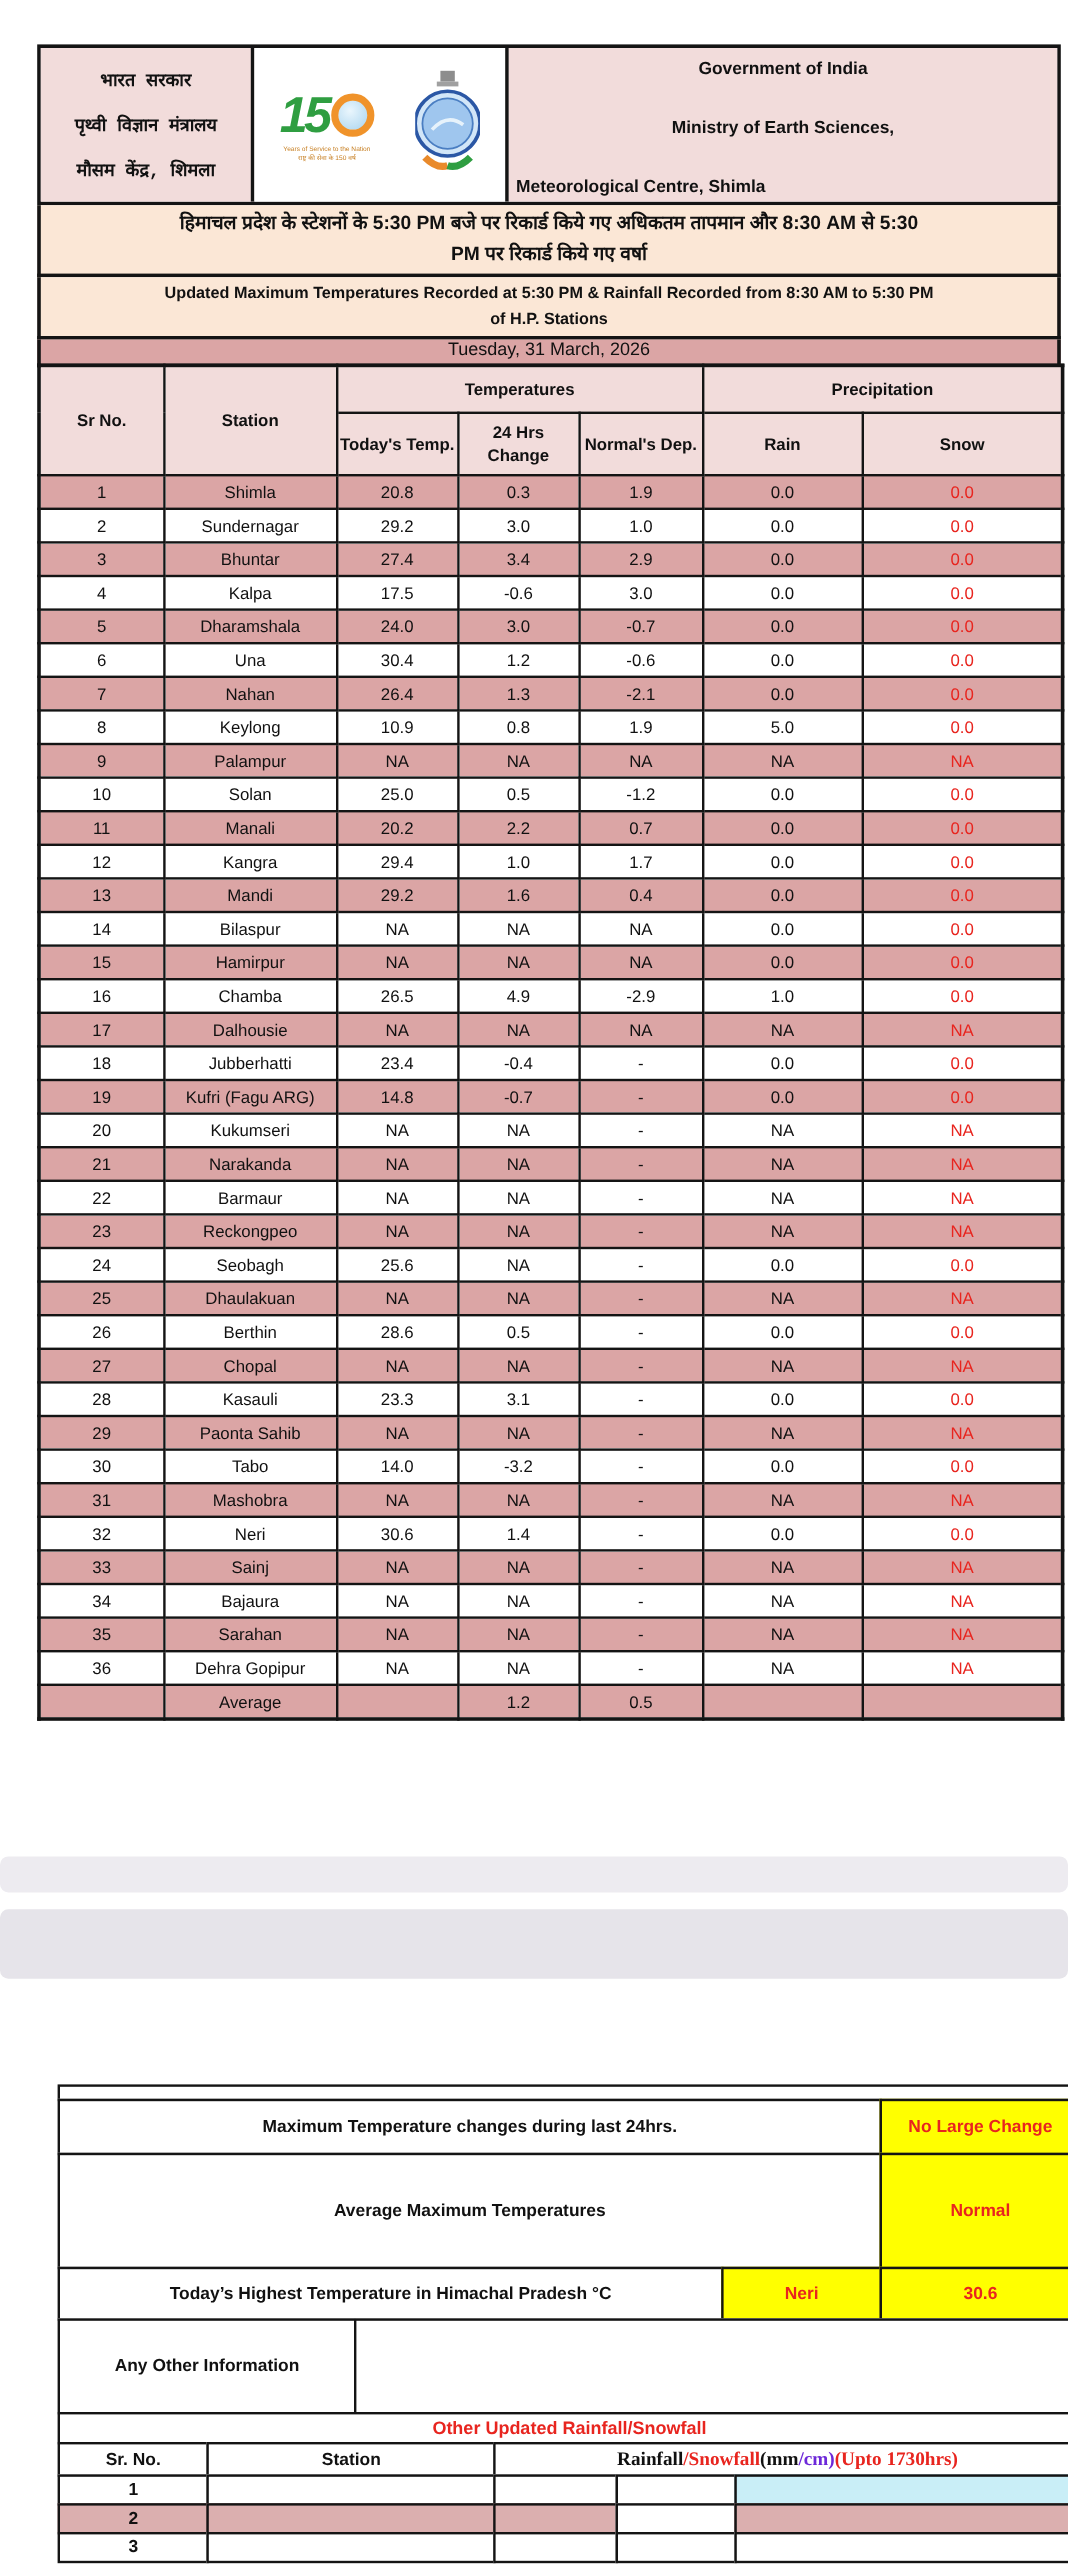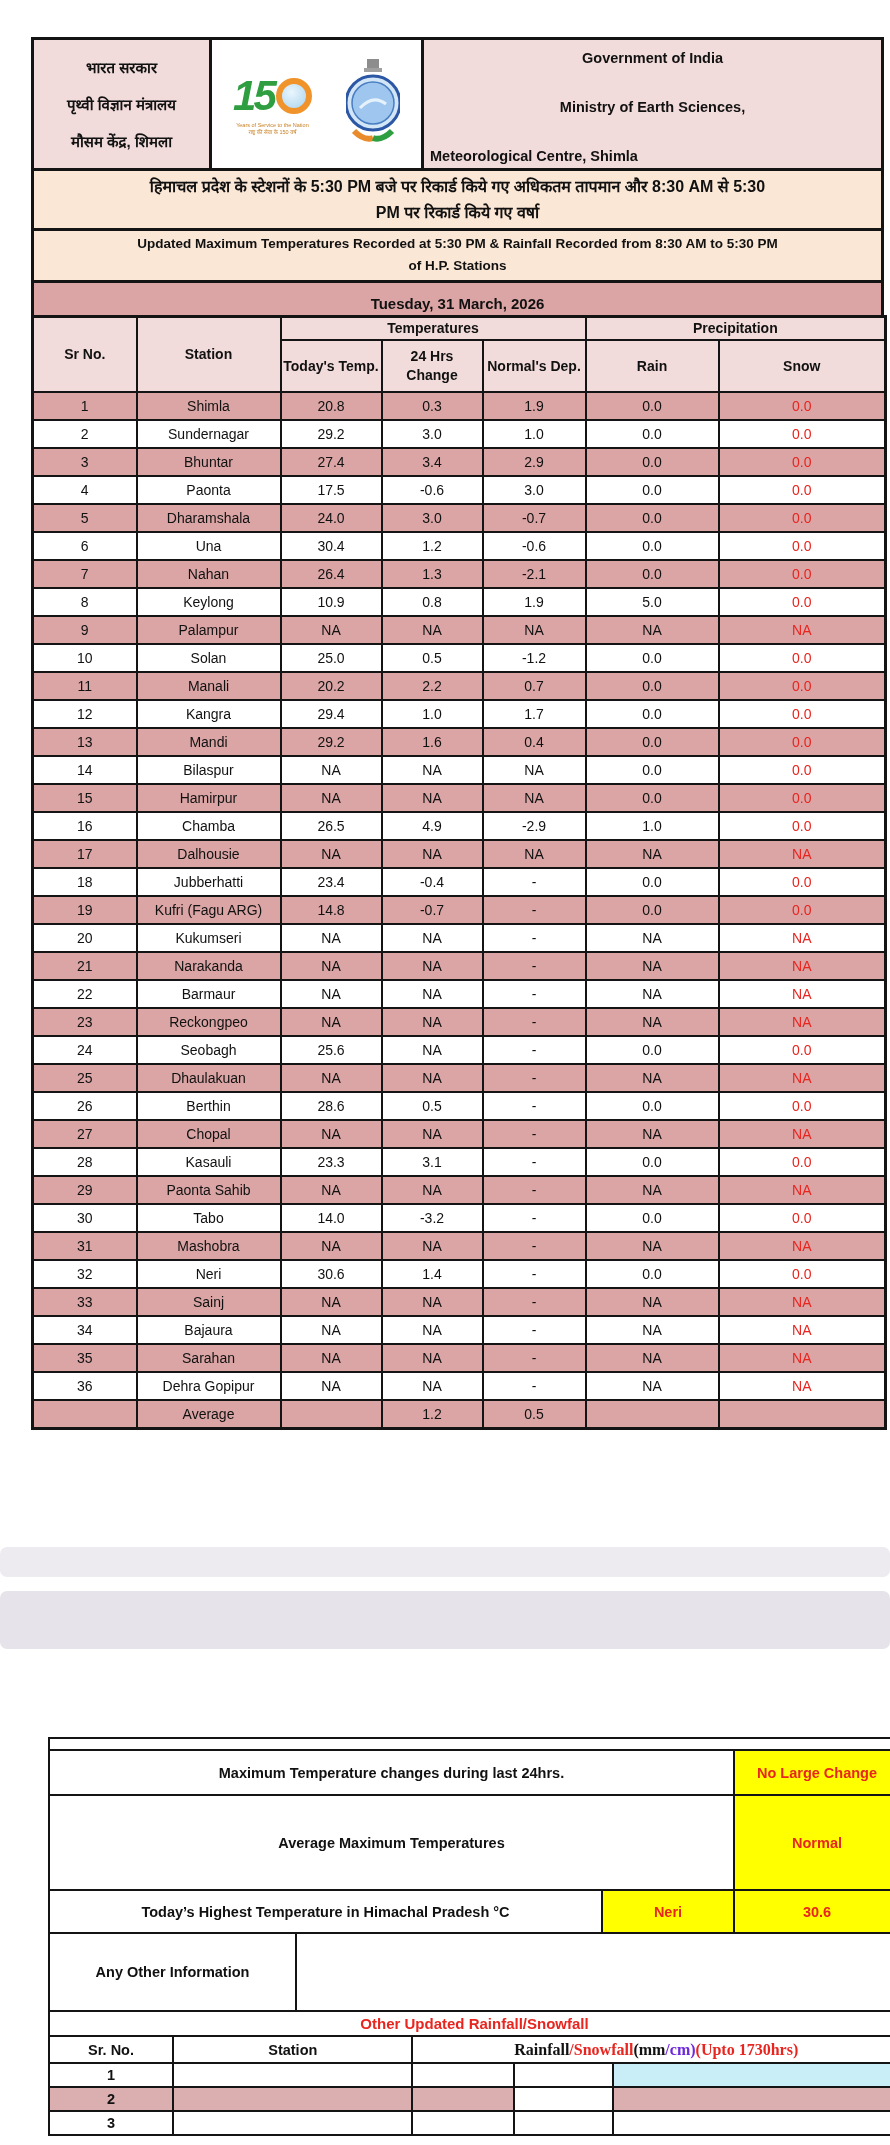--- a/index.html
+++ b/index.html
@@ -15,21 +15,21 @@
   }
   .doc { position: absolute; left: 31px; top: 37px; width: 853px; }
 
   
   .hdr-row { display: flex; border: 3px solid #141414; height: 134px; }
   .hdr-cell { border-right: 3px solid #141414; }
   .hdr-cell:last-child { border-right: none; }
   .hdr-left {
     width: 178px; background: #f2dcdb;
     display: flex; flex-direction: column; justify-content: space-around;
-    text-align: center; font-weight: bold; font-size: 15px; padding: 8px 2px;
+    text-align: center; font-weight: bold; font-size: 15px; padding: 8px 2px; font-family: Liberation Mono, monospace;
   }
   .hdr-mid { width: 212px; background: #ffffff; display: flex; align-items: center; justify-content: space-around; padding: 4px; }
   .hdr-right {
     flex: 1; background: #f2dcdb;
     display: flex; flex-direction: column; justify-content: space-between;
     font-weight: bold; font-size: 14.5px; padding: 10px 6px 4px 6px;
   }
   .hdr-right .ln { text-align: center; }
   .hdr-right .ln:last-child { text-align: left; }
 
@@ -40,31 +40,31 @@
     width: 36px; height: 36px; border: 6px solid #f0932a; border-radius: 50%;
     background: radial-gradient(circle at 40% 35%, #eaf6fd, #a9d4ee); margin-left: 2px;
   }
   .logo150 .cap { font-size: 5.5px; color: #c77f22; margin-top: 2px; line-height: 1.3; }
 
   
   .band { border: 3px solid #141414; border-top: none; text-align: center; }
   .band-hi { background: #fbe7d6; font-weight: bold; font-size: 16px; line-height: 1.6; padding: 3px 4px; }
   .band-en { background: #fbe7d6; font-weight: bold; font-size: 13.5px; line-height: 1.65; padding: 2px 4px; }
   .band-en .u { text-decoration: none; }
-  .band-date { background: #dba5a5; font-weight: bold; font-size: 15px; padding: 12px 0 3px 0; }
+  .band-date { background: #dba5a5; font-weight: normal; font-size: 15px; padding: 0 0 3px 0; }
 
   
   table.main { width: 853px; border-collapse: collapse; table-layout: fixed; }
   table.main th, table.main td {
     border: 2px solid #141414; text-align: center; vertical-align: middle;
     font-size: 14px; height: 28px; padding: 0 1px; overflow: hidden; white-space: nowrap;
   }
   table.main { border: 3px solid #141414; }
   table.main th { background: #f2dcdb; font-weight: bold; }
-  table.main thead tr.grp th { height: 24px; }
+  table.main thead tr.grp th { height: 40px; }
   table.main thead tr.sub th { height: 52px; white-space: normal; line-height: 1.35; }
   tr.rose td { background: #dba5a5; }
   td.snow, .red { color: #e8251f; }
   tr.avgrow td { background: #dba5a5; }
 
   
   .sep1 { position: absolute; left: 0; top: 1547px; width: 890px; height: 30px; background: #edebf0; border-radius: 7px; }
   .sep2 { position: absolute; left: 0; top: 1591px; width: 890px; height: 58px; background: #e6e4ea; border-radius: 7px; }
 
   
@@ -205,21 +205,21 @@
             <td>3</td>
             <td>Bhuntar</td>
             <td>27.4</td>
             <td>3.4</td>
             <td>2.9</td>
             <td>0.0</td>
             <td class="snow">0.0</td>
           </tr>
           <tr>
             <td>4</td>
-            <td>Paonta</td>
+            <td>Kalpa</td>
             <td>17.5</td>
             <td>-0.6</td>
             <td>3.0</td>
             <td>0.0</td>
             <td class="snow">0.0</td>
           </tr>
           <tr class="rose">
             <td>5</td>
             <td>Dharamshala</td>
             <td>24.0</td>

